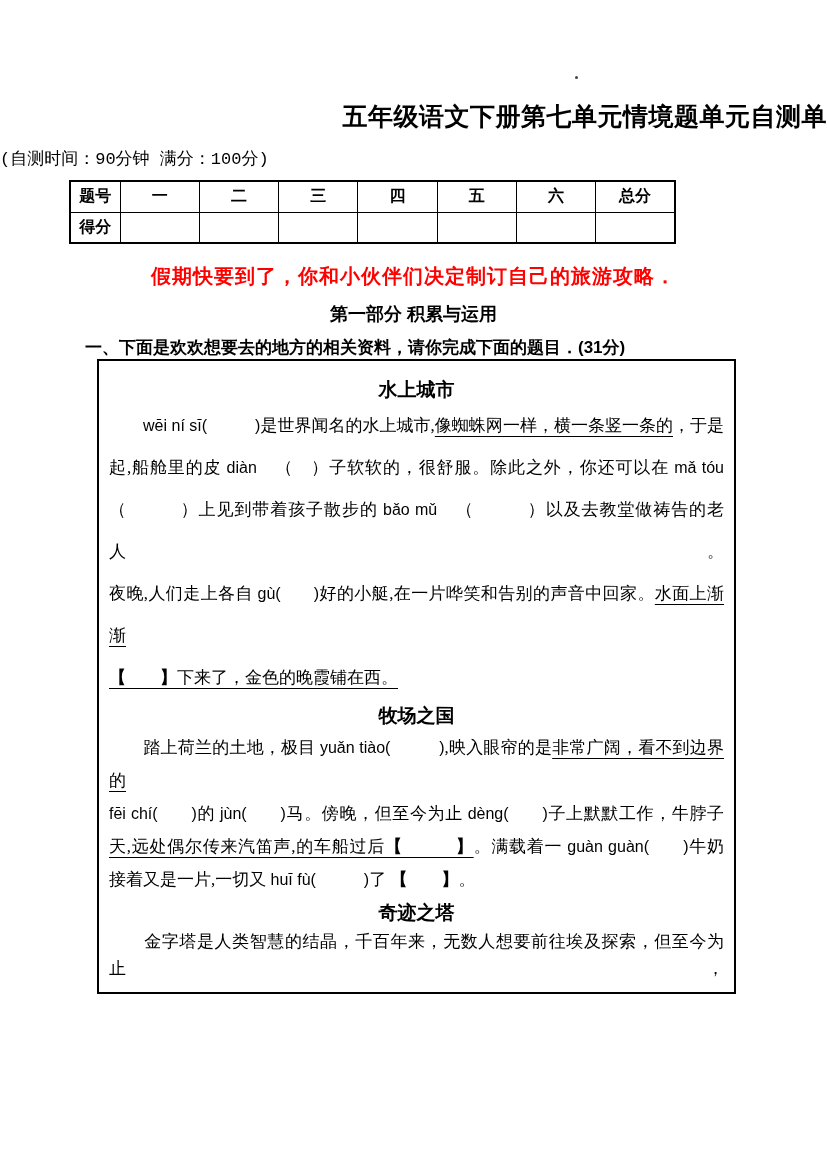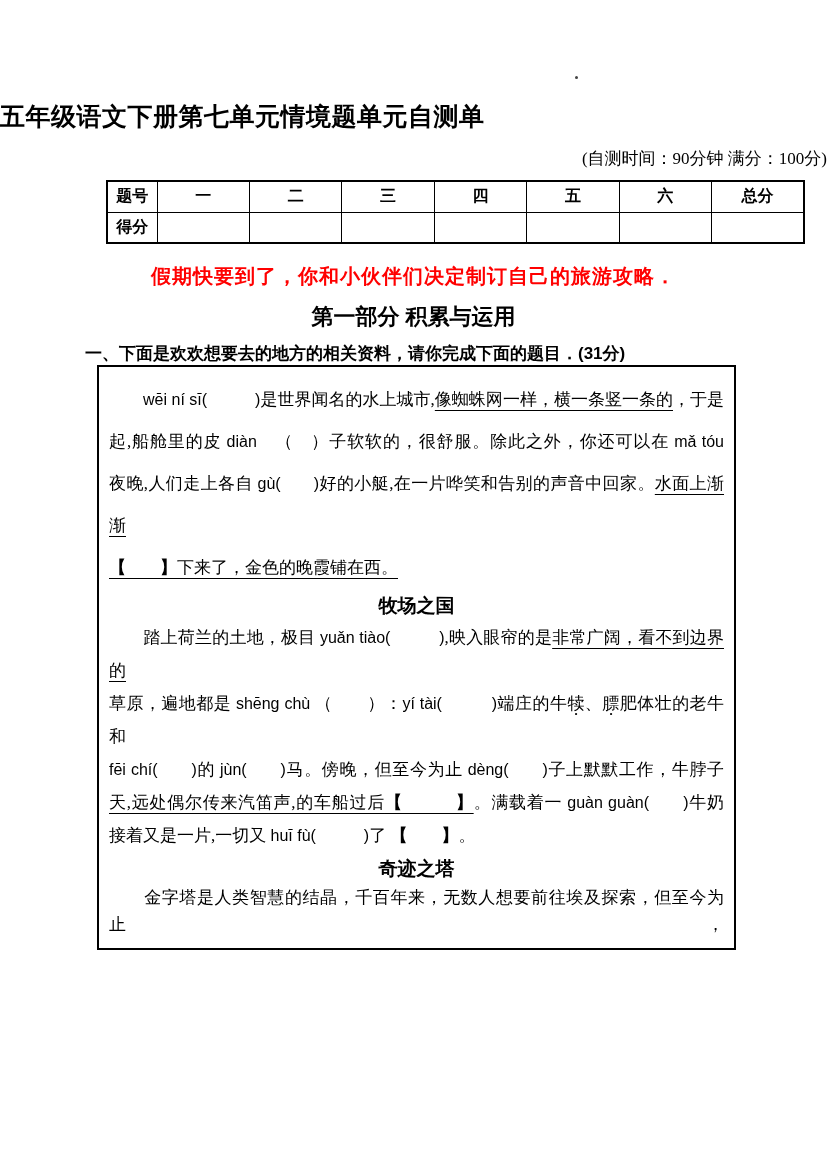--- a/index.html
+++ b/index.html
@@ -8,38 +8,39 @@
     width:827px; height:1169px;
     background:#ffffff;
     color:#000;
     font-family:"Liberation Serif", serif;
     position:relative;
     overflow:hidden;
   }
   .doc { padding-top:100px; }
 
   .page-title {
-    text-align:left;
+    text-align:right;
     font-family:"Liberation Sans", sans-serif;
     font-weight:bold;
     font-size:25px;
     margin:0 0 14px 0;
     letter-spacing:0.5px;
   }
   .subtitle {
-    text-align:right;
+    text-align:left;
     font-size:17px;
     margin:0 0 10px 0;
+    font-family:Liberation Mono, monospace;
   }
 
   table.score {
     border-collapse:collapse;
     table-layout:fixed;
-    width:699px;
-    margin-left:106px;
+    width:607px;
+    margin-left:69px;
     border:2px solid #000;
   }
   table.score td {
     border:1px solid #000;
     height:31px;
     text-align:center;
     vertical-align:middle;
     font-size:16px;
     padding:0;
   }
@@ -53,21 +54,21 @@
     font-weight:bold;
     font-size:20px;
     text-align:center;
     margin:19px 0 4px 0;
     letter-spacing:1px;
   }
   .part-heading {
     text-align:center;
     font-family:"Liberation Sans", sans-serif;
     font-weight:bold;
-    font-size:22px;
+    font-size:18px;
     margin:12px 0 10px 0;
   }
   .question-1 {
     font-family:"Liberation Sans", sans-serif;
     font-weight:bold;
     font-size:17px;
     margin:8px 60px 0 85px;
   }
 
   .box {
@@ -156,29 +157,30 @@
   </table>
 
   <div class="intro-red">假期快要到了，你和小伙伴们决定制订自己的旅游攻略．</div>
 
   <div class="part-heading">第一部分 积累与运用</div>
 
   <div class="question-1">一、下面是欢欢想要去的地方的相关资料，请你完成下面的题目．(31分)</div>
 
   <div class="box">
       <section class="passage p0">
+        <h3 class="ptitle">水上城市</h3>
         <div class="line"><span>　　</span><span class="py">wēi ní sī(　　　)</span><span>是世界闻名的水上城市,</span><span class="ul">像蜘蛛网一样，横一条竖一条的</span><span>，于是</span></div>
         <div class="line"><span>起,船舱里的皮 </span><span class="py">diàn</span><span>　（　）子软软的，很舒服。除此之外，你还可以在 </span><span class="py">mǎ tóu</span></div>
+        <div class="line"><span>（　　　）上见到带着孩子散步的 </span><span class="py">bǎo mǔ</span><span>　（　　　）以及去教堂做祷告的老人。</span></div>
         <div class="line"><span>夜晚,人们走上各自 </span><span class="py">gù(　　)</span><span>好的小艇,在一片哗笑和告别的声音中回家。</span><span class="ul">水面上渐渐</span></div>
         <div class="line nj"><span class="ul bb">【　　】</span><span class="ul">下来了，金色的晚霞铺在西。</span></div>
       </section>
       <section class="passage p1">
         <h3 class="ptitle">牧场之国</h3>
         <div class="line"><span>　　踏上荷兰的土地，极目 </span><span class="py">yuǎn tiào(　　　)</span><span>,映入眼帘的是</span><span class="ul">非常广阔，看不到边界的</span></div>
-        <div class="line"><span>草原，遍地都是 </span><span class="py">shēng chù </span><span>（　　）：</span><span class="py">yí tài(　　　)</span><span>端庄的牛</span><span class="dot">犊</span><span>、</span><span class="dot">膘</span><span>肥体壮的老牛和</span></div>
         <div class="line"><span class="py">fēi chí(　　)</span><span>的 </span><span class="py">jùn(　　)</span><span>马。傍晚，但至今为止 </span><span class="py">dèng(　　)</span><span>子上默默工作，牛脖子</span></div>
         <div class="line"><span class="ul">天,远处偶尔传来汽笛声,的车船过后</span><span class="ul bb">【　　　】</span><span>。满载着一 </span><span class="py">guàn guàn(　　)</span><span>牛奶</span></div>
         <div class="line nj"><span>接着又是一片,一切又 </span><span class="py">huī fù(　　　)</span><span>了 </span><span class="bb">【　　】</span><span>。</span></div>
       </section>
       <section class="passage p2">
         <h3 class="ptitle">奇迹之塔</h3>
         <div class="line"><span>　　金字塔是人类智慧的结晶，千百年来，无数人想要前往埃及探索，但至今为止，</span></div>
       </section>
     </div>
 </div>

